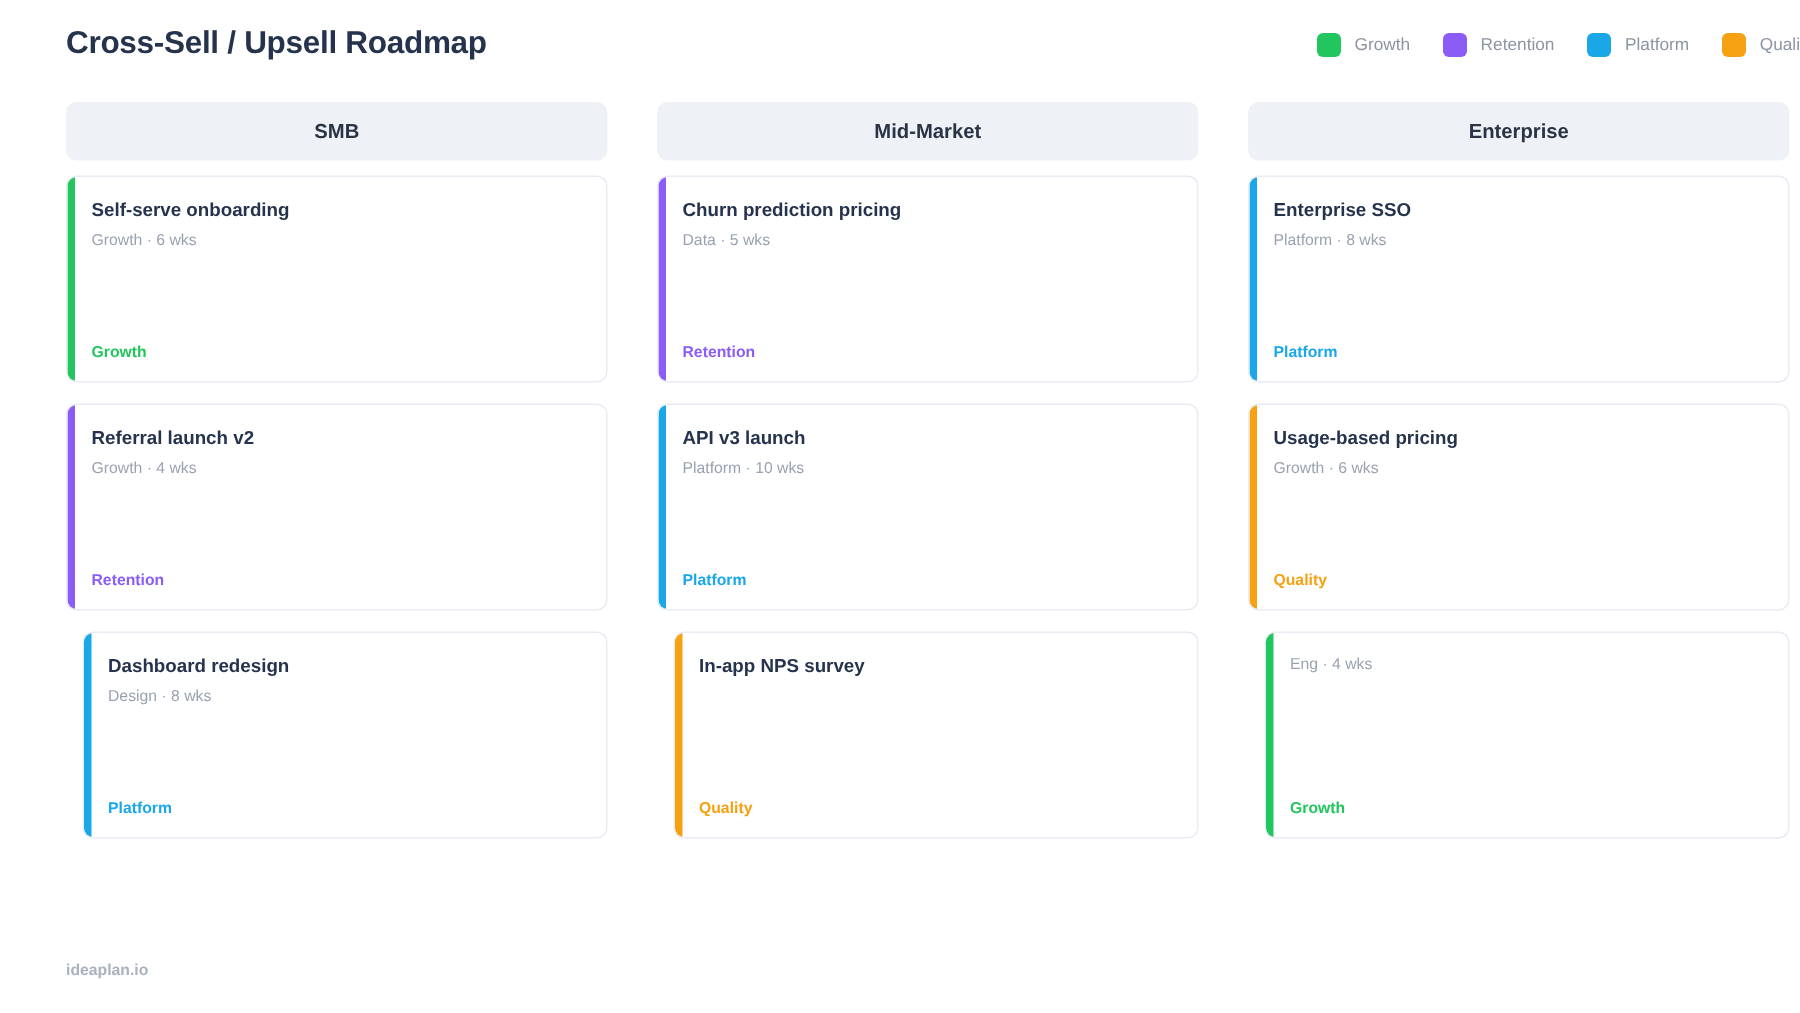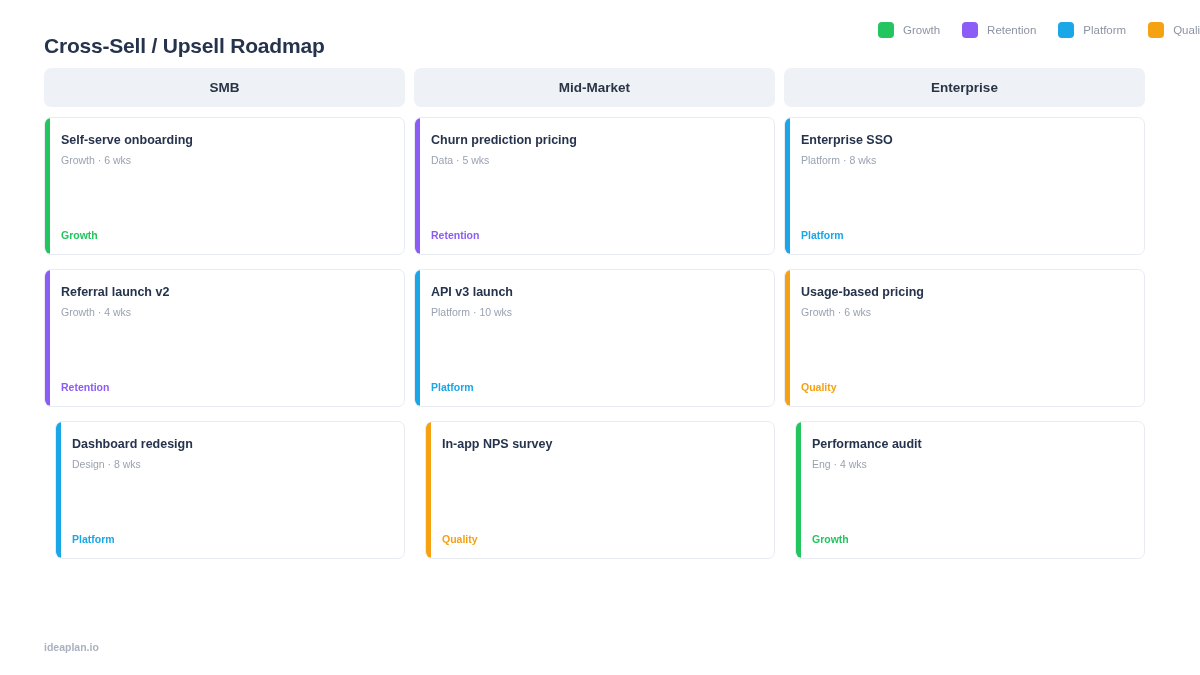--- a/index.html
+++ b/index.html
@@ -17,21 +17,21 @@
     position: relative;
   }
 
   
   .header {
     position: absolute;
     top: 0; left: 0;
     width: 1200px;
     height: 58px;
     display: flex;
-    align-items: flex-end;
+    align-items: center;
     padding: 0 44px 0 44px;
   }
 
   .page-title {
     font-size: 21px;
     font-weight: bold;
     color: #26334d;
     letter-spacing: -0.2px;
     white-space: nowrap;
   }
@@ -67,21 +67,21 @@
     white-space: nowrap;
   }
 
   
   .board {
     position: absolute;
     top: 68px;
     left: 44px;
     width: 1112px;
     display: flex;
-    gap: 9px;
+    gap: 33px;
   }
 
   .column {
     width: 361px;
     flex: 0 0 361px;
   }
 
   .column-header {
     height: 39px;
     background: #eef2f7;
@@ -234,20 +234,19 @@
         <div class="card-tag" style="color: rgb(25, 167, 232);">Platform</div>
       </div>
       <div class="card">
         <div class="card-accent" style="background: rgb(245, 161, 18);"></div>
         <div class="card-title">Usage-based pricing</div>
         <div class="card-meta">Growth · 6 wks</div>
         <div class="card-tag" style="color: rgb(245, 161, 18);">Quality</div>
       </div>
       <div class="card">
         <div class="card-accent" style="background: rgb(34, 197, 94);"></div>
-        <div class="card-title">Performance audit</div>
         <div class="card-meta">Eng · 4 wks</div>
         <div class="card-tag" style="color: rgb(34, 197, 94);">Growth</div>
       </div>
     </div>
   </div>
 
 <div class="footer">ideaplan.io</div>
 
 </body></html>

